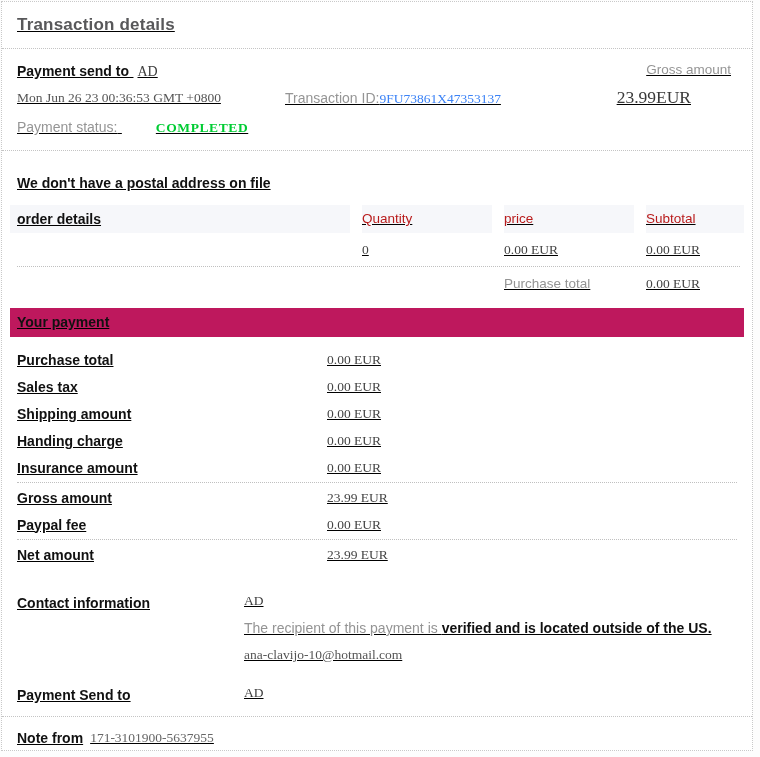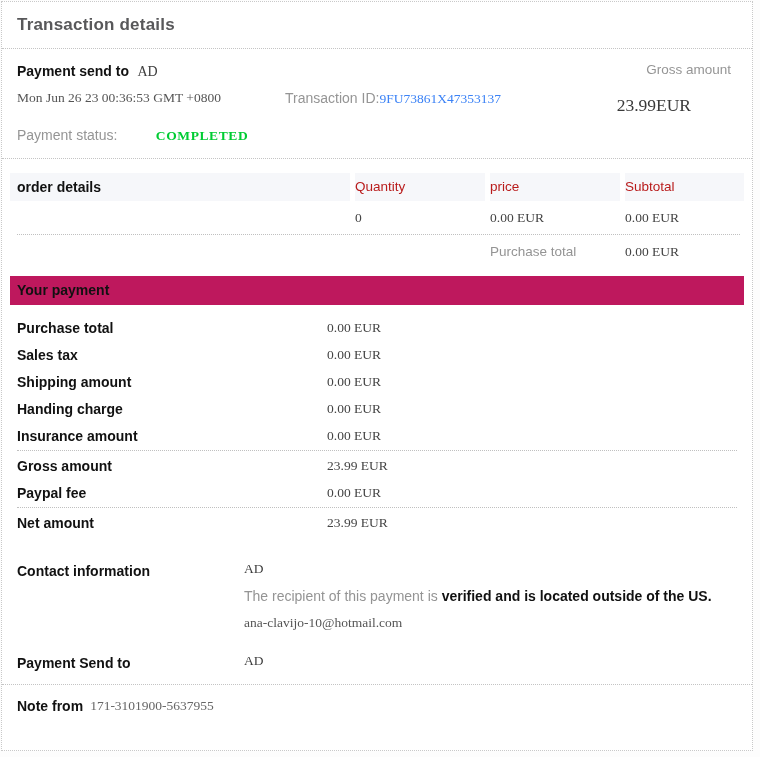--- a/index.html
+++ b/index.html
@@ -5,20 +5,21 @@
   * { margin:0; padding:0; box-sizing:border-box; }
   html,body { width:760px; height:757px; background:#fdfdfd; }
   body { font-family:"Liberation Sans", sans-serif; position:relative; }
 
   .page {
     position:absolute; top:1px; left:1px;
     width:752px; height:750px;
     background:#ffffff;
     border:1px dotted #c9c9c9;
     overflow:hidden;
+    text-decoration:underline;
   }
 
   
   .titlebar {
     height:47px;
     border-bottom:1px dotted #c4c4c4;
     display:flex; align-items:center;
     padding-left:15px;
   }
   .titlebar .title {
@@ -38,38 +39,38 @@
   .serif-val  { font-family:"Liberation Serif", serif; font-size:13.5px; color:#4a4a4a; }
 
   .sum-r1-left { grid-column:1 / 3; }
   .sum-r1-left .serif-val { margin-left:4px; font-size:14px; color:#3d3d3d; }
   .sum-gross-label { grid-column:3; text-align:right; padding-right:21px; }
   .sum-date { font-family:"Liberation Serif", serif; font-size:13.5px; color:#555; padding-top:3px; }
   .sum-txn { padding-top:2px; }
   .sum-txn .serif-val { font-size:13.5px; color:#3b82f6; }
   .sum-gross-value {
     grid-column:3; text-align:right; padding-right:61px;
-    font-family:"Liberation Serif", serif; font-size:17.5px; color:#3a3a3a;margin-top:8px;
+    font-family:"Liberation Serif", serif; font-size:17.5px; color:#3a3a3a;
   }
   .sum-status { grid-column:1 / 4; padding-top:3px; }
   .status-completed {
     font-family:"Liberation Serif", serif; font-weight:bold;
     font-size:13.5px; color:#00cc33; letter-spacing:0.6px;
     margin-left:34px;
   }
 
   
   .postal-notice { margin:24px 0 0 15px; font-size:14px; font-weight:bold; color:#111; }
 
   
   .order-table { margin:14px 8px 0 8px; }
   .ot-grid {
     display:grid;
     grid-template-columns:340px 130px 130px 1fr;
-    column-gap:5px;
+    column-gap:12px;
   }
   .ot-head > div {
     background:#f6f7fa; height:28px; line-height:28px;
     font-size:13.5px; color:#b91c1c;
   }
   .ot-head .ot-c1 { padding-left:7px; font-size:14px; font-weight:bold; color:#111; }
   .ot-row > div {
     height:33px; line-height:33px;
     font-family:"Liberation Serif", serif; font-size:13.5px; color:#444;
   }
@@ -133,20 +134,21 @@
       <span class="gray-text" style="font-size:14px;">Transaction ID:</span><span class="serif-val">9FU73861X47353137</span>
     </div>
     <div class="sum-gross-value">23.99EUR</div>
 
     <div class="sum-status">
       <span class="gray-text" style="font-size:14px;">Payment status:</span>
       <span class="status-completed">COMPLETED</span>
     </div>
   </div>
 
+  <div class="postal-notice">We don't have a postal address on file</div>
 
   <div class="order-table">
     <div class="ot-grid ot-head">
       <div class="ot-c1">order details</div>
       <div>Quantity</div>
       <div>price</div>
       <div>Subtotal</div>
     </div>
     <div class="ot-grid ot-row">
       <div></div>

